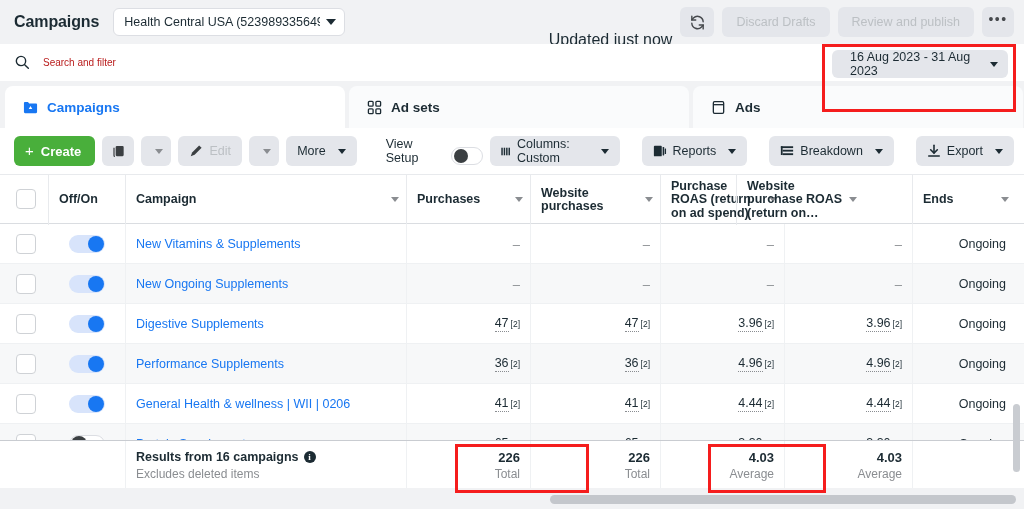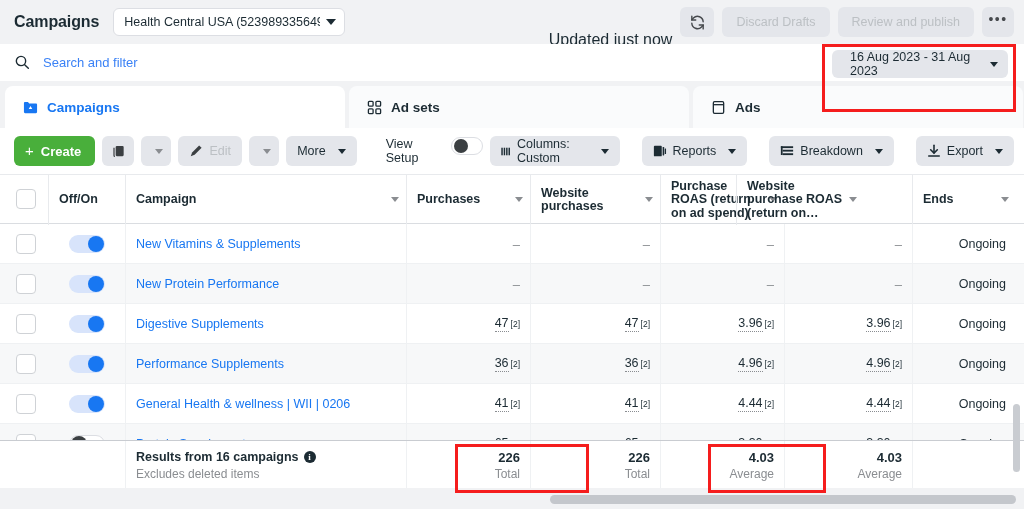--- a/index.html
+++ b/index.html
@@ -59,21 +59,21 @@
     letter-spacing:1.5px; color:#46494d; font-size:14px; padding-bottom:6px;
   }
 
   
   .searchrow{
     position:absolute; left:0; top:44px; width:1024px; height:37px;
     background:#ffffff; display:flex; align-items:center;
     border-bottom:1px solid #ffffff;
   }
   .search-ico{ margin-left:14px; display:flex; }
-  .search-ph{ margin-left:13px; font-size:13px; color:#3b82f6; }
+  .search-ph{ margin-left:13px; font-size:10px; color:#b91c1c; }
 
   
   .tabsrow{
     position:absolute; left:0; top:81px; width:1024px; height:47px;
     background:#f1f2f4;
   }
   .tab{
     position:absolute; top:5px; height:42px;
     background:#fafbfc;
     border-top-left-radius:8px; border-top-right-radius:8px;
@@ -99,21 +99,21 @@
   .btn-plus{ font-size:15px; font-weight:400; line-height:1; margin-top:-1px;}
   .btn-gray{
     height:30px; background:#e4e6eb; border-radius:6px;
     display:flex;align-items:center;justify-content:center;gap:6px;
     padding:0 11px; font-size:12.5px; color:#1c2b33;
   }
   .btn-gray.dim{ color:#bcc0c4; }
   .btn-gray.sq{ width:34px; padding:0; }
   .btn-gray.caretonly{ width:32px; padding:0; }
   .viewsetup{
-    margin-left:22px; display:flex; align-items:flex-start; gap:6px;
+    margin-left:22px; display:flex; align-items:flex-end; gap:6px;
     font-size:12.5px; color:#1c2b33;
   }
   .vs-toggle{
     width:34px;height:18px;border-radius:9px;background:#ffffff;border:1px solid #dcdee3;
     display:flex;align-items:center; padding:0 2px;
   }
   .vs-knob{ width:14px;height:14px;border-radius:50%;background:#3b3f42; }
   .tb-right{ margin-left:auto; display:flex; align-items:center; gap:22px; padding-right:10px; }
 
   
@@ -428,21 +428,21 @@
           <div class="cell ends" style="left:912px;width:104px;">
             <span>Ongoing</span>
           </div>
         </div>
         <div class="row alt">
           <div class="row-chk"></div>
           <div class="tgl on">
             <span class="knob"></span>
           </div>
           <div class="cell name" style="left:125px;width:281px;">
-            <span>New Protein Performance</span>
+            <span>New Ongoing Supplements</span>
           </div>
           <div class="cell num" style="left:406px;width:124px;">
             <span class="dashv">–</span>
           </div>
           <div class="cell num" style="left:530px;width:130px;">
             <span class="dashv">–</span>
           </div>
           <div class="cell num" style="left:660px;width:124px;">
             <span class="dashv">–</span>
           </div>

